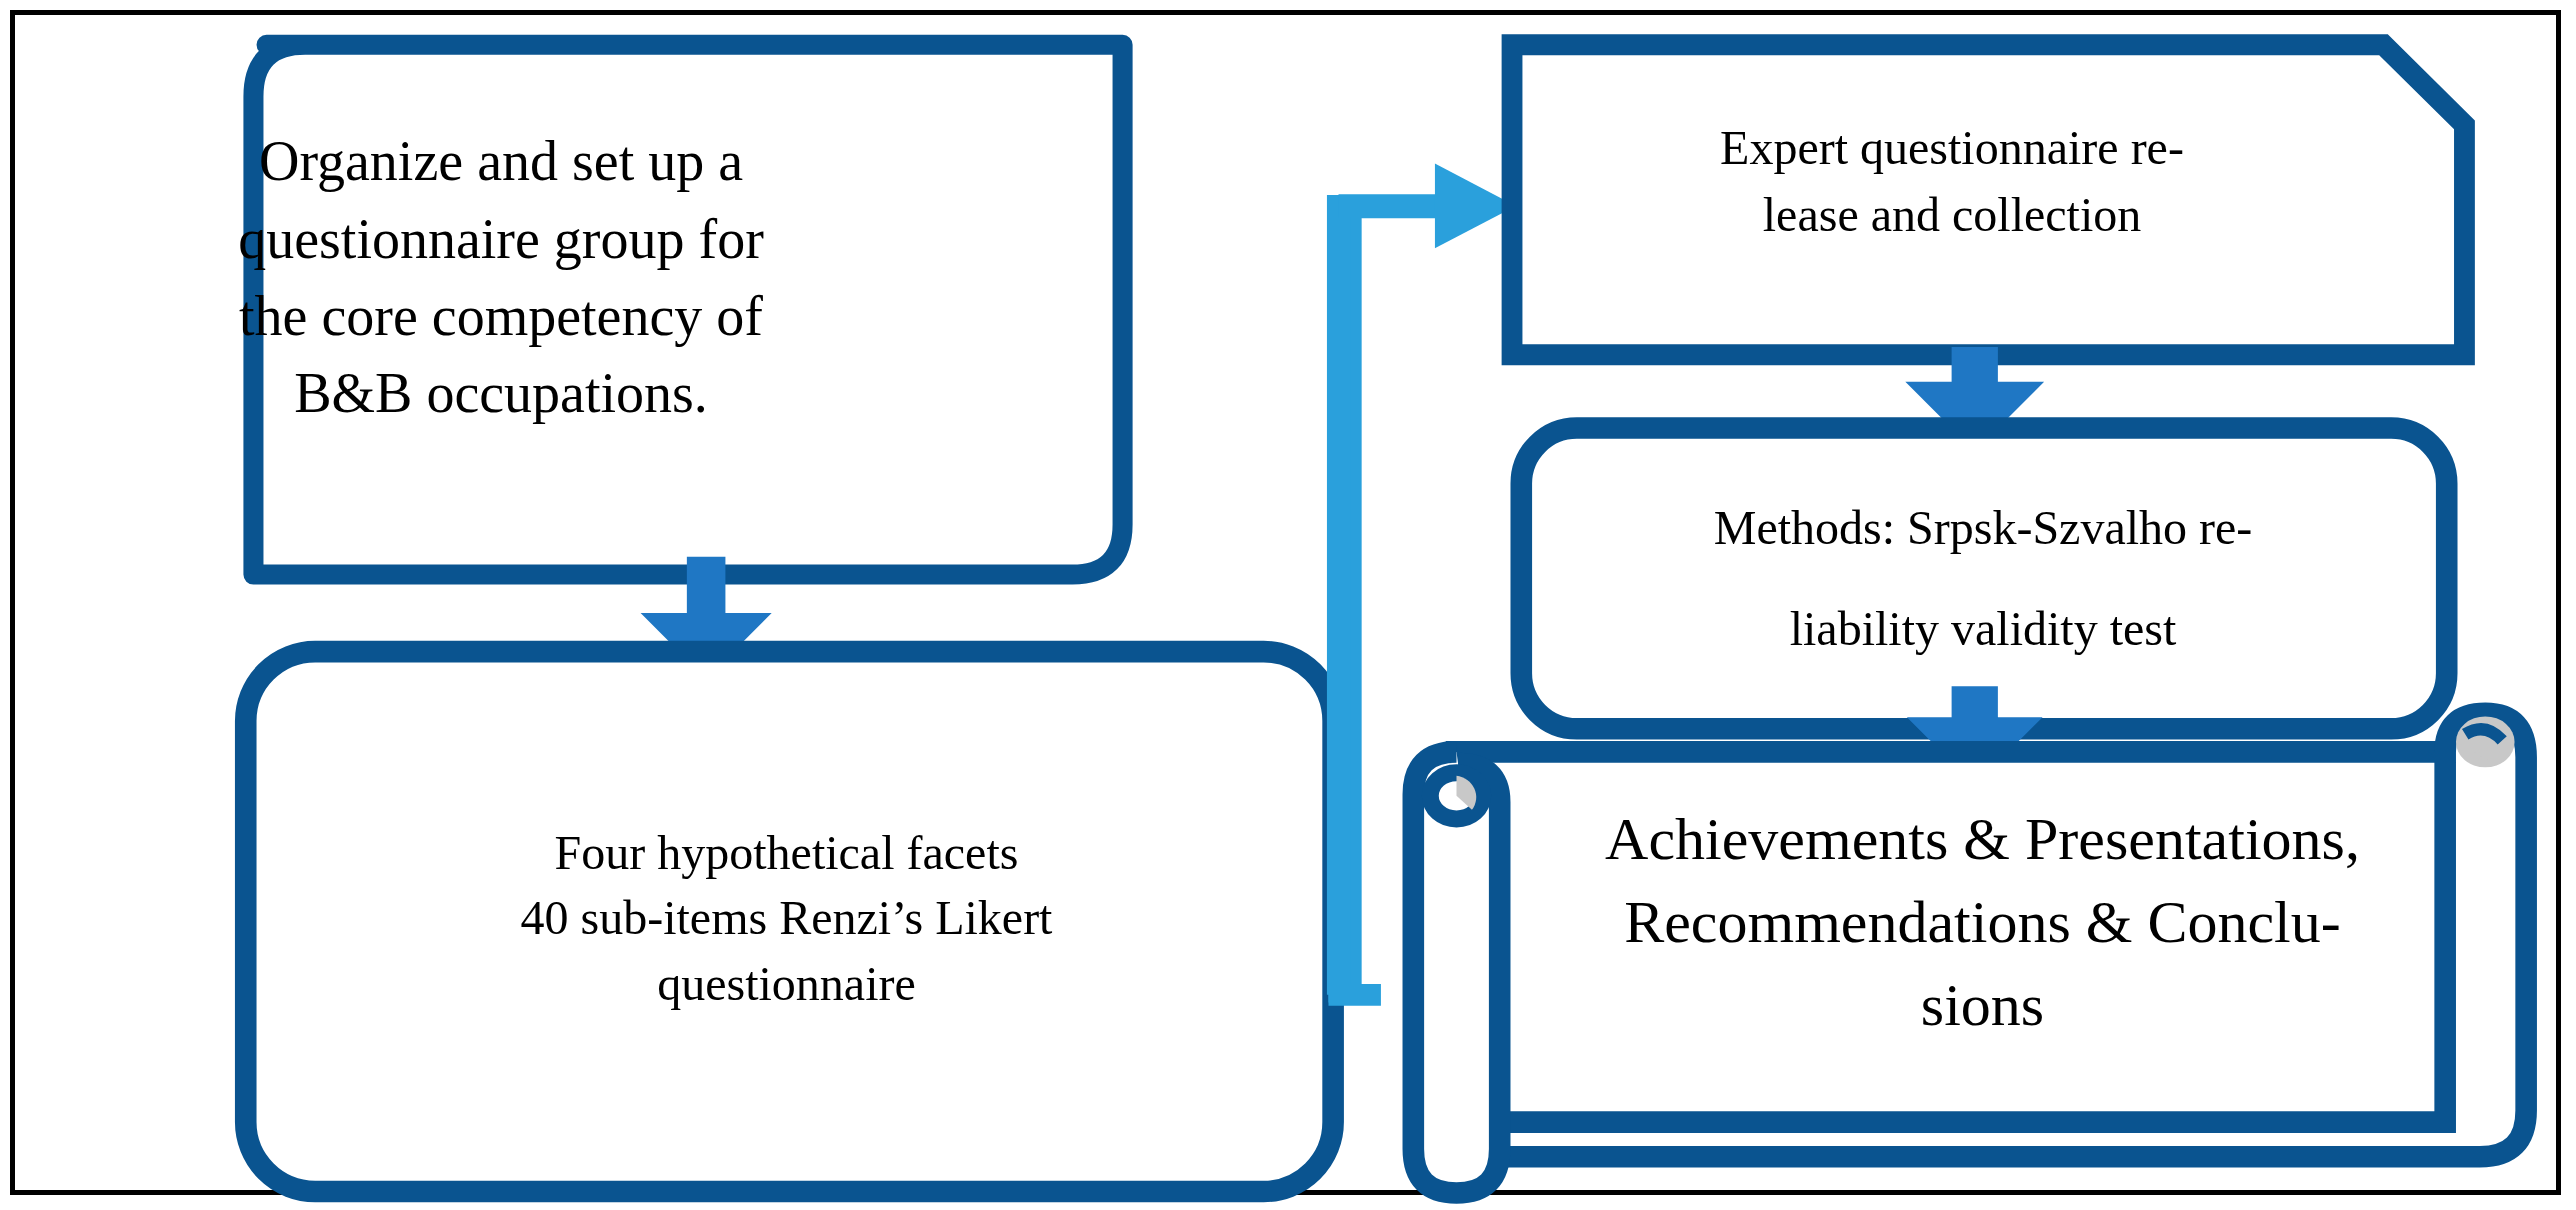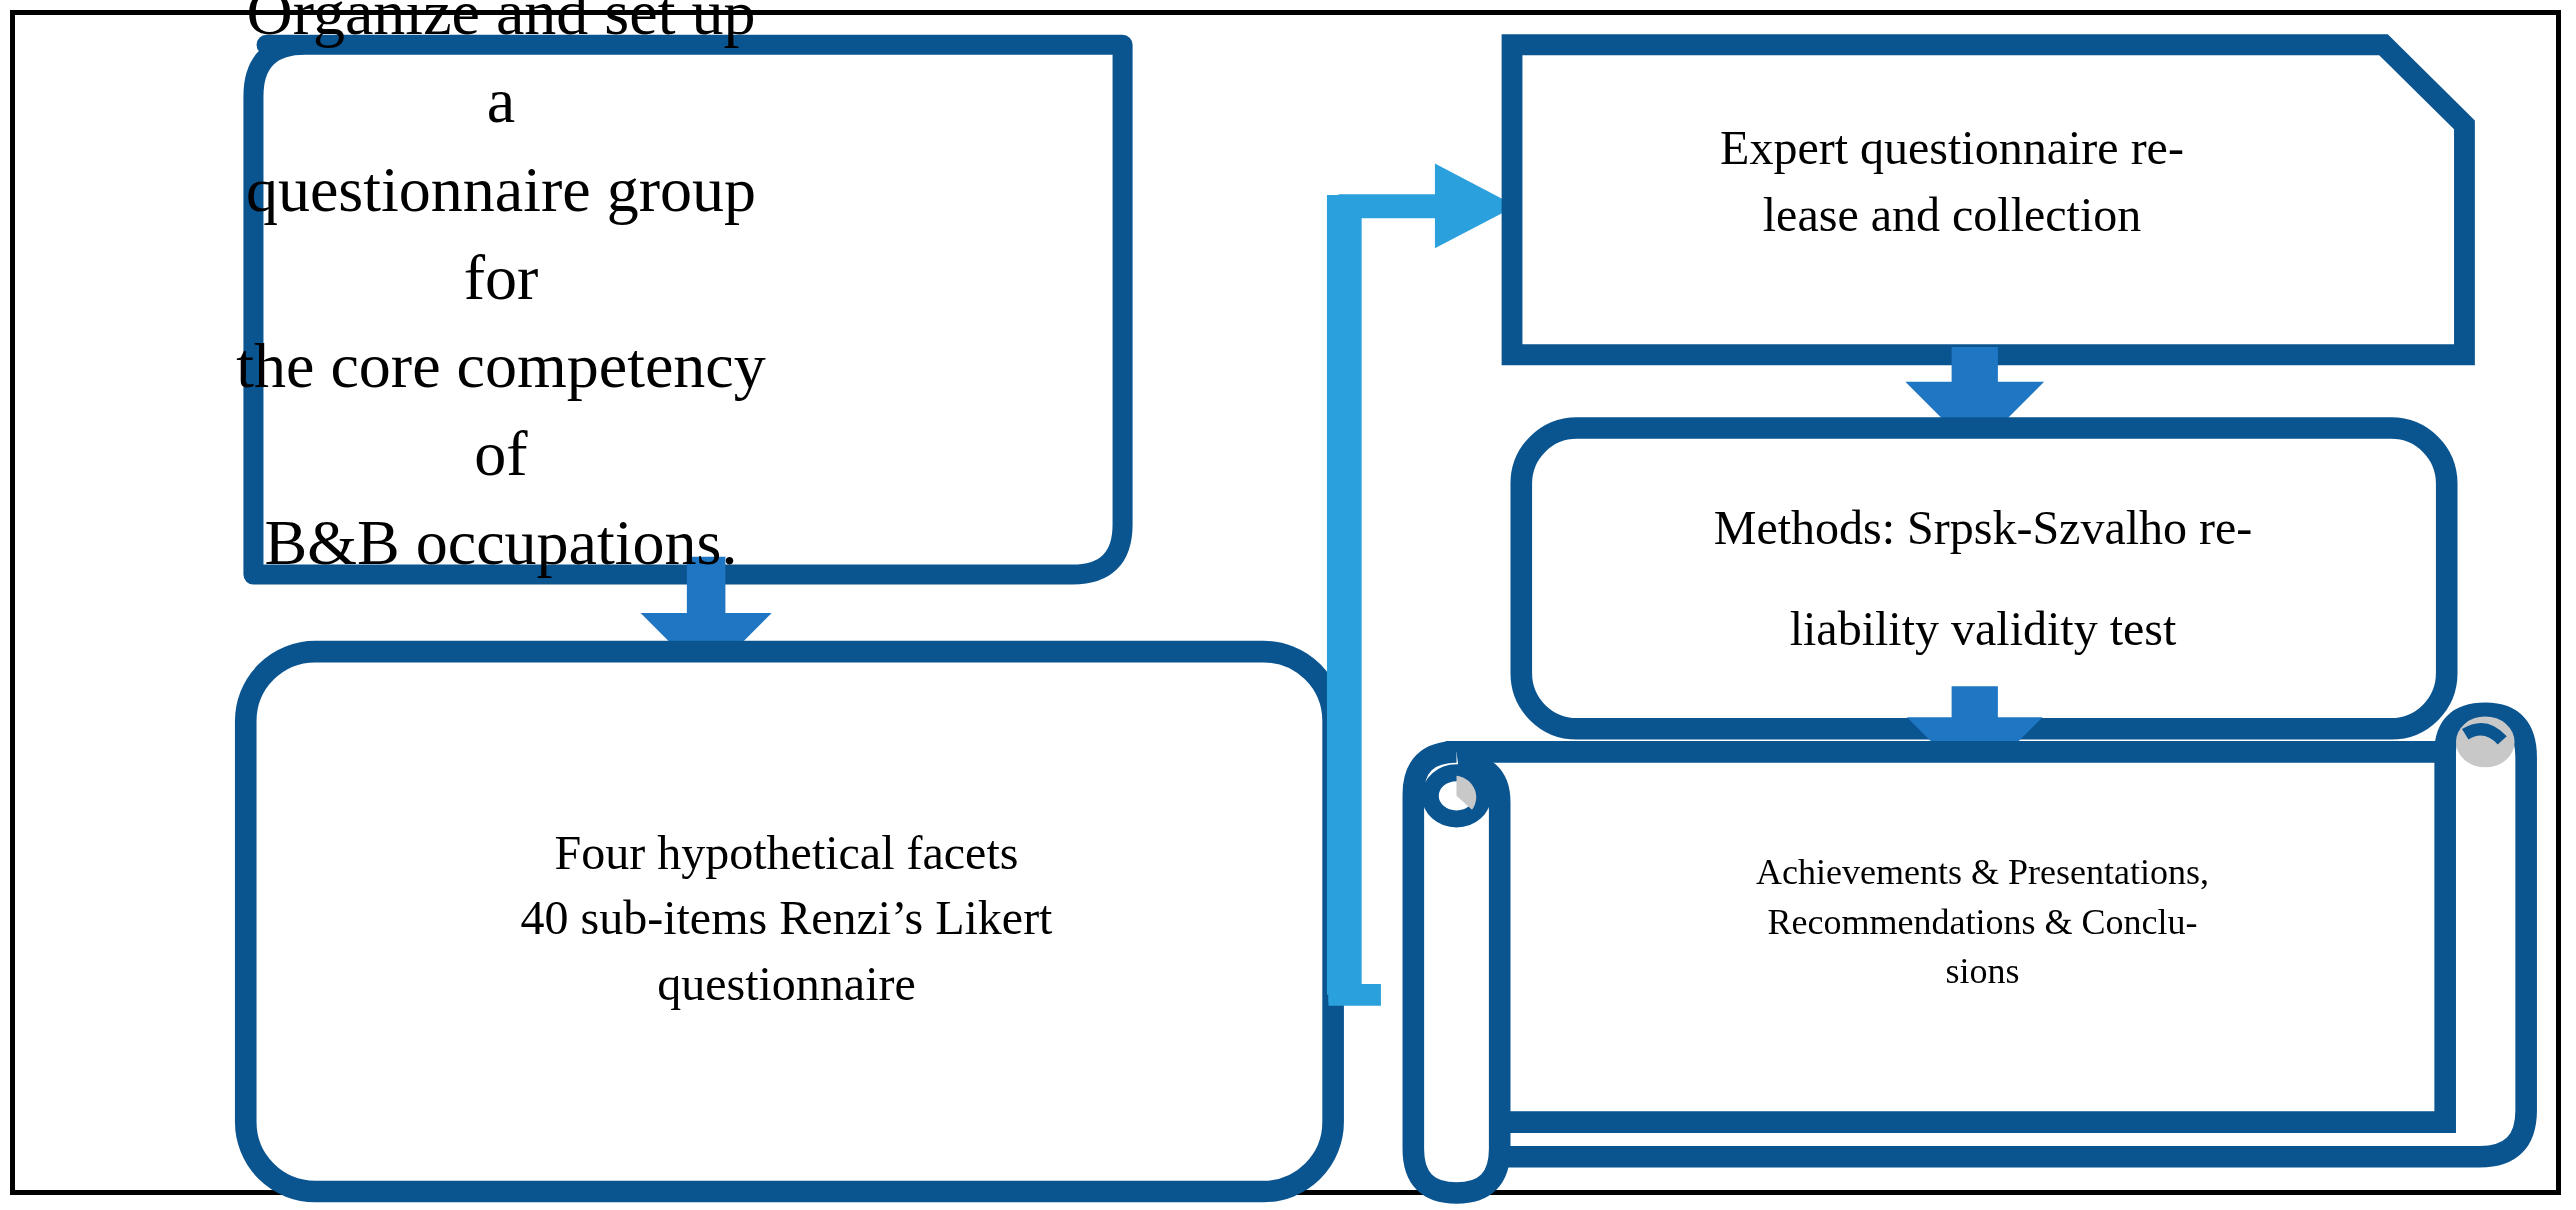--- a/index.html
+++ b/index.html
@@ -45,40 +45,40 @@
     color: #000000;
     line-height: 1.38;
     white-space: pre-line;
     pointer-events: none;
   }
   .node-text span { display: block; width: 100%; }
 
   
   #text-node-1 {
     left: 231px; top: 31px; width: 540px; height: 494px;
-    font-size: 64px;
+    font-size: 56px;
   }
   #text-node-2 {
     left: 231px; top: 679px; width: 1111px; height: 478px;
     font-size: 48px;
     line-height: 1.36;
   }
   #text-node-3 {
     left: 1489px; top: 31px; width: 926px; height: 301px;
     font-size: 48px;
     justify-content: center;
   }
   #text-node-4 {
     left: 1528px; top: 432px; width: 910px; height: 293px;
     font-size: 48px;
     gap: 34px;
   }
   #text-node-5 {
     left: 1512px; top: 741px; width: 941px; height: 363px;
-    font-size: 36px;
+    font-size: 60px;
   }
 </style>
 </head>
 <body>
 
 <div id="canvas">
 
   <div id="outer-frame"></div>
 
   <svg class="flow-svg" viewBox="0 0 3339 1569" xmlns="http://www.w3.org/2000/svg">

